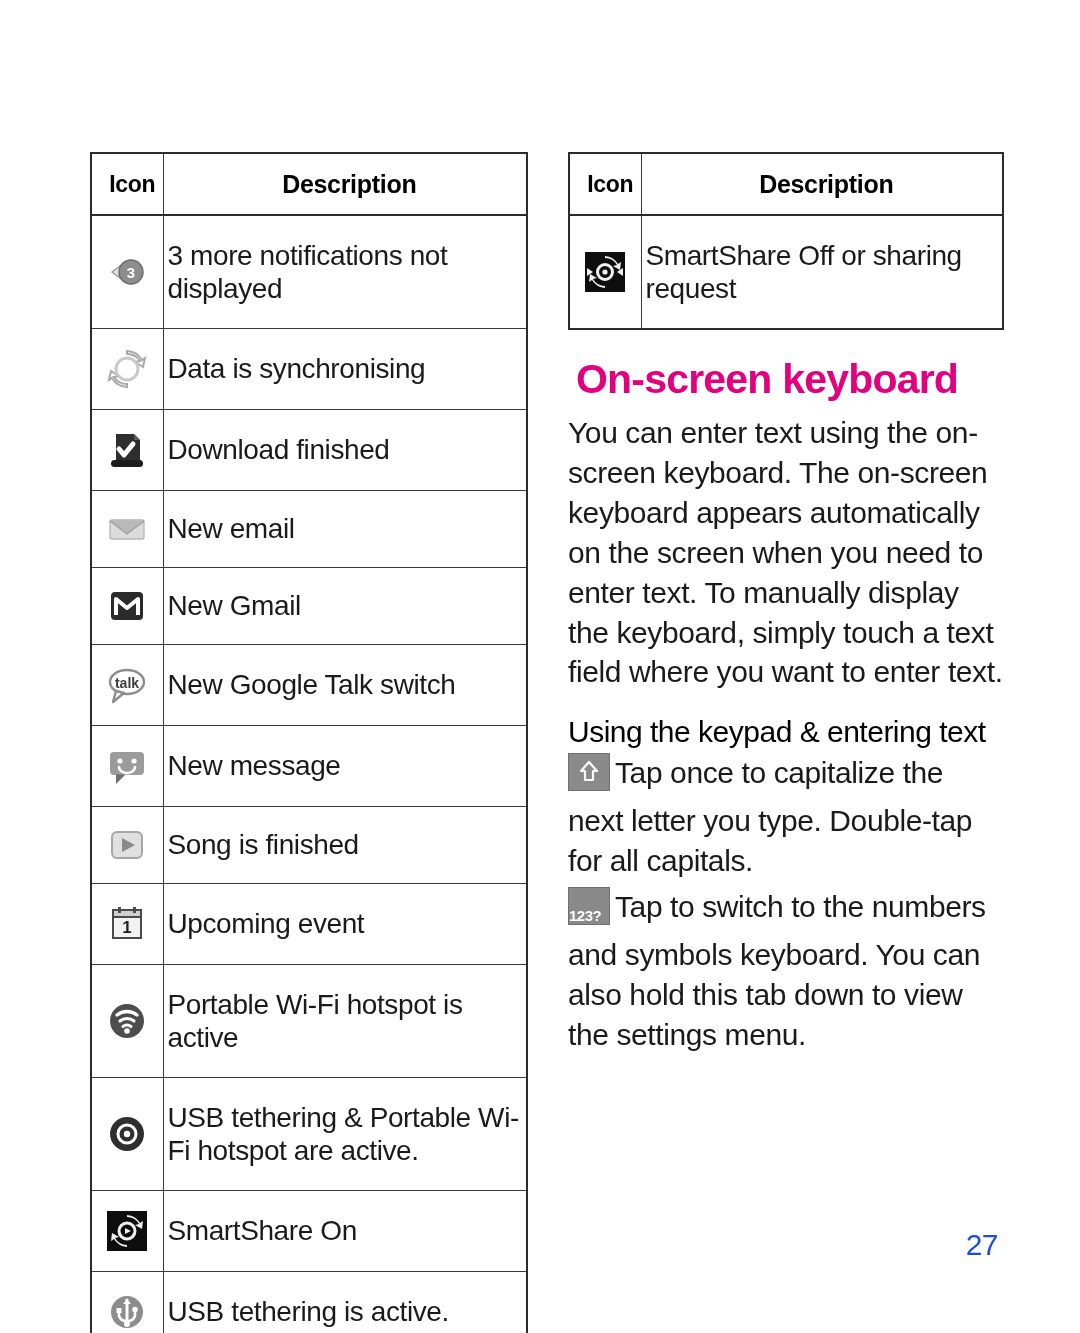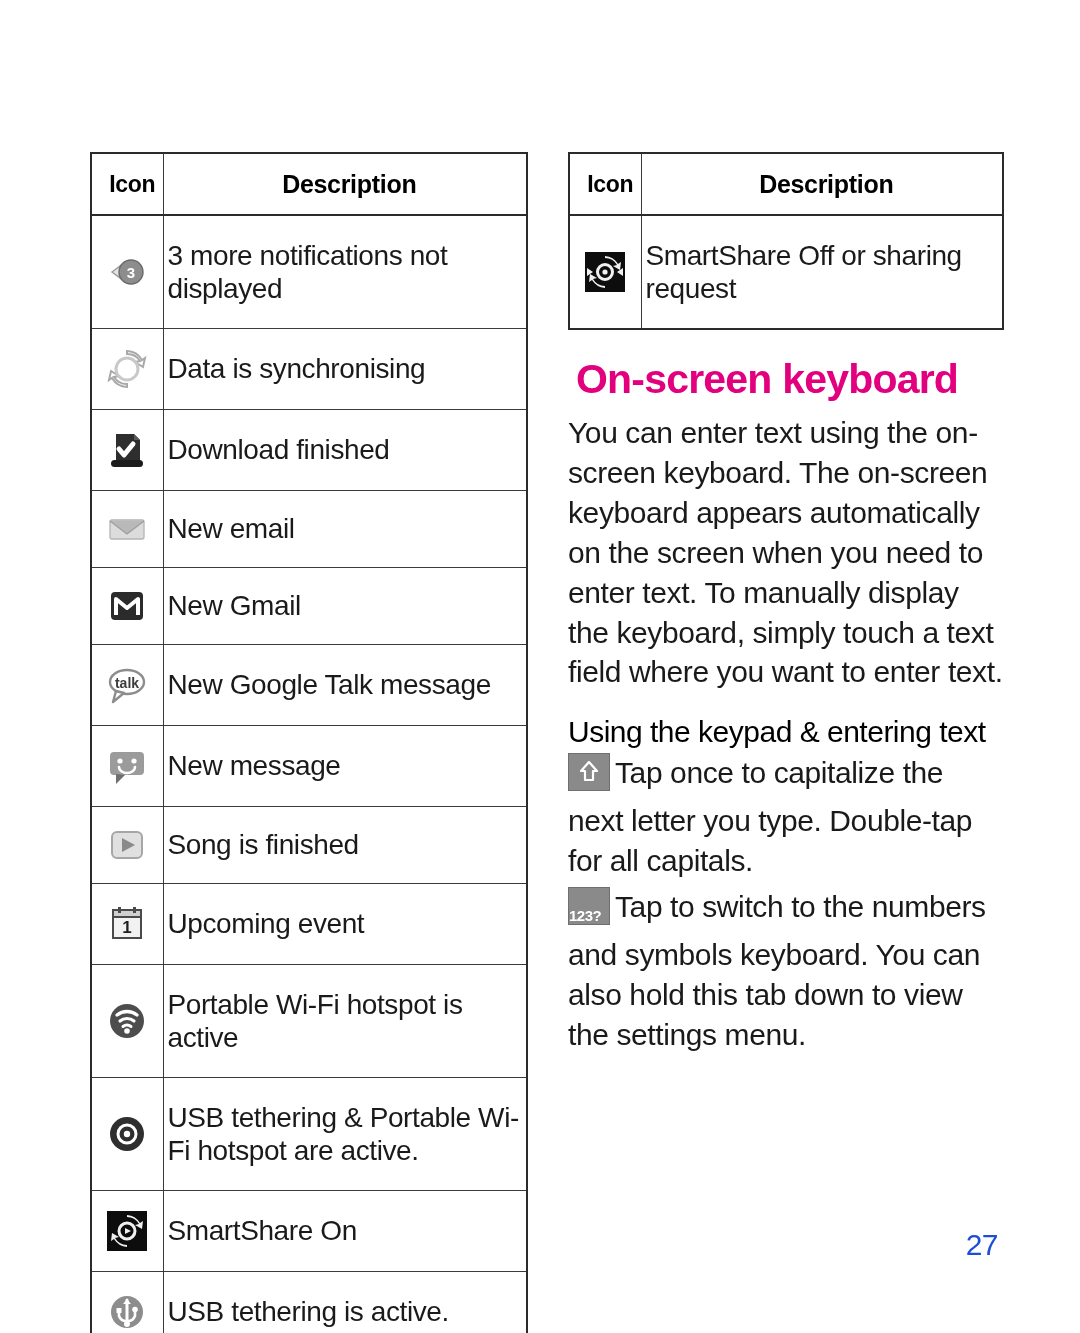--- a/index.html
+++ b/index.html
@@ -246,21 +246,21 @@
         <tr class="row-med">
           <td class="cell-icon">
             <span class="ic">
               <svg viewBox="0 0 46 46">
                 <ellipse cx="23" cy="20" rx="17" ry="12" fill="#ffffff" stroke="#8d8d8d" stroke-width="2.4"></ellipse>
                 <path d="M12 29 L9 40 L20 31 Z" fill="#ffffff" stroke="#8d8d8d" stroke-width="2.4" stroke-linejoin="round"></path>
                 <text x="23" y="26" font-family="Liberation Sans, sans-serif" font-size="14" font-weight="bold" fill="#3d3d3d" text-anchor="middle">talk</text>
               </svg>
             </span>
           </td>
-          <td class="cell-desc">New Google Talk message</td>
+          <td class="cell-desc">New Google Talk switch</td>
         </tr>
 
         <tr class="row-med">
           <td class="cell-icon">
             <span class="ic">
               <svg viewBox="0 0 46 46">
                 <rect x="6" y="9" width="34" height="23" rx="4" fill="#9b9b9b"></rect>
                 <path d="M12 31 L12 41 L21 32 Z" fill="#6f6f6f"></path>
                 <circle cx="16" cy="18" r="2.6" fill="#ffffff"></circle>
                 <circle cx="30" cy="18" r="2.6" fill="#ffffff"></circle>

